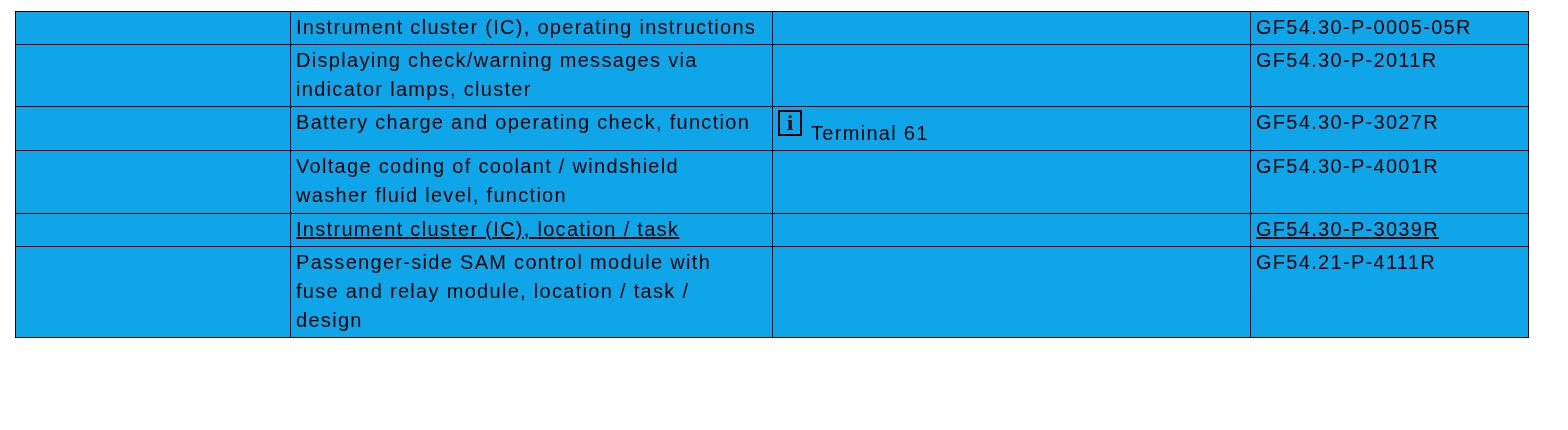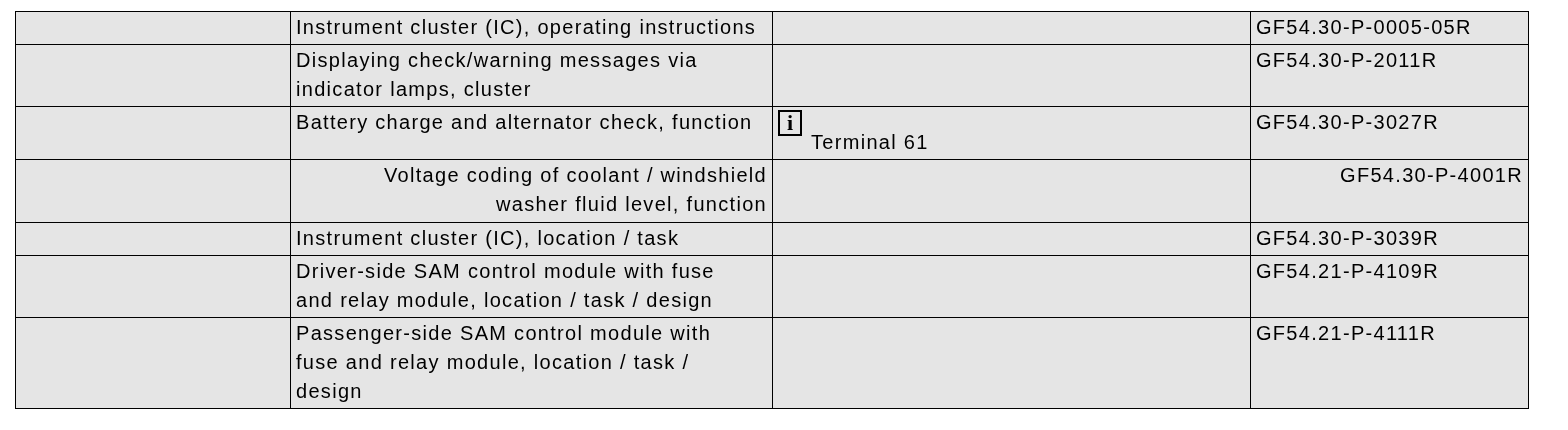--- a/index.html
+++ b/index.html
@@ -18,21 +18,21 @@
     font-family: "Liberation Sans", "DejaVu Sans", sans-serif;
     color: #000000;
   }
   table.doc-table {
     position: absolute;
     left: 15px;
     top: 11px;
     border-collapse: collapse;
     table-layout: fixed;
     width: 1513px;
-    background: #e5e5e5;
+    background: #0ea5e9;
   }
   table.doc-table td {
     border: 1.5px solid #000000;
     vertical-align: top;
     padding: 1px 5px 2px 5px;
     font-size: 20px;
     line-height: 29px;
     letter-spacing: 1.3px;
     color: #000000;
     overflow: hidden;
@@ -58,29 +58,29 @@
     text-align: center;
     font-family: "Liberation Serif", "DejaVu Serif", serif;
     font-weight: bold;
     font-size: 22px;
     line-height: 22px;
     letter-spacing: 0;
     flex: 0 0 auto;
   }
   .note-text {
     display: inline-block;
-    padding-top: 20px;
+    padding-top: 11px;
   }
   
   tr.row-1 { height: 33px; }
   tr.row-2 { height: 57px; }
   tr.row-3 { height: 34px; }
   tr.row-4 { height: 33px; }
-  tr.row-5 { height: 63px; text-align: right; }
-  tr.row-6 { height: 29px; }
+  tr.row-5 { height: 63px; }
+  tr.row-6 { height: 29px; text-decoration: underline; }
   tr.row-7 { height: 62px; }
   tr.row-8 { height: 85px; }
 </style>
 </head>
 <body>
 
 <div class="page">
   <table class="doc-table">
     <colgroup>
       <col style="width:275px">
@@ -97,21 +97,21 @@
       </tr>
       <tr class="row-2">
         <td class="cell-label"></td>
         <td class="cell-desc">Displaying check/warning messages via
 indicator lamps, cluster</td>
         <td class="cell-note"></td>
         <td class="cell-code">GF54.30-P-2011R</td>
       </tr>
       <tr class="row-4">
         <td class="cell-label"></td>
-        <td class="cell-desc">Battery charge and alternator check, function</td>
+        <td class="cell-desc">Battery charge and operating check, function</td>
         <td class="cell-note">
           <span class="note-inner">
             <span class="info-icon-box">i</span>
             <span class="note-text">Terminal 61</span>
           </span>
         </td>
         <td class="cell-code">GF54.30-P-3027R</td>
       </tr>
       <tr class="row-5">
         <td class="cell-label"></td>
@@ -119,27 +119,20 @@
 washer fluid level, function</td>
         <td class="cell-note"></td>
         <td class="cell-code">GF54.30-P-4001R</td>
       </tr>
       <tr class="row-6">
         <td class="cell-label"></td>
         <td class="cell-desc">Instrument cluster (IC), location / task</td>
         <td class="cell-note"></td>
         <td class="cell-code">GF54.30-P-3039R</td>
       </tr>
-      <tr class="row-7">
-        <td class="cell-label"></td>
-        <td class="cell-desc">Driver-side SAM control module with fuse
-and relay module, location / task / design</td>
-        <td class="cell-note"></td>
-        <td class="cell-code">GF54.21-P-4109R</td>
-      </tr>
       <tr class="row-8">
         <td class="cell-label"></td>
         <td class="cell-desc">Passenger-side SAM control module with
 fuse and relay module, location / task /
 design</td>
         <td class="cell-note"></td>
         <td class="cell-code">GF54.21-P-4111R</td>
       </tr>
     </tbody>
   </table>

